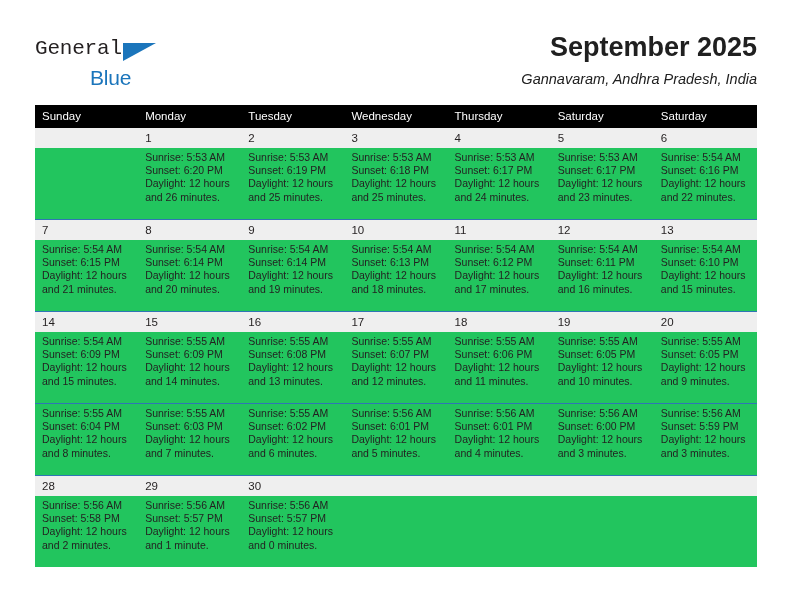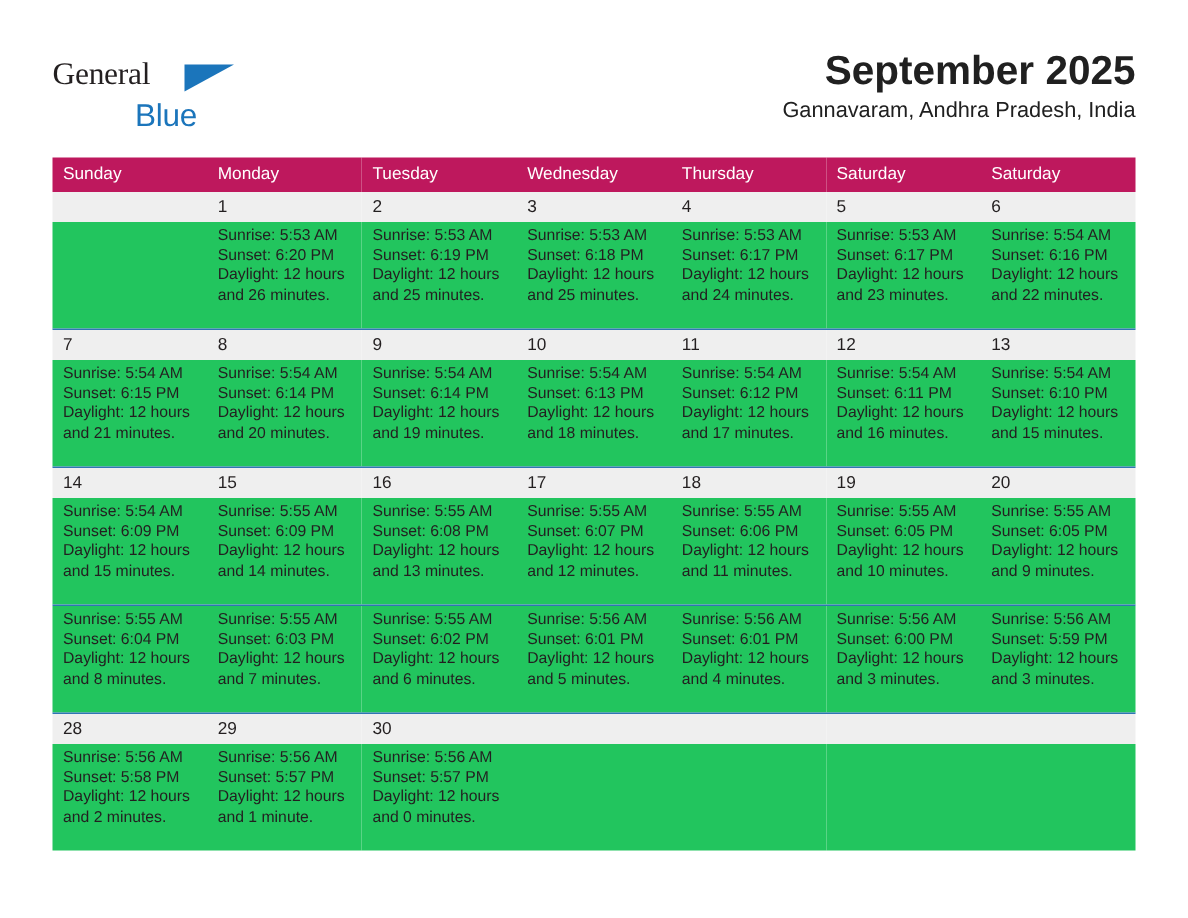--- a/index.html
+++ b/index.html
@@ -38,21 +38,21 @@
     width: 130px;
     height: 48px;
   }
   .logo-general {
     position: absolute;
     left: 0;
     top: 0;
     font-size: 21px;
     color: #231f20;
     letter-spacing: -0.2px;
-    font-family: Liberation Serif, serif;
+    font-family: Liberation Mono, monospace;
   }
   .logo-blue {
     position: absolute;
     left: 55px;
     top: 29px;
     font-size: 21px;
     color: #1b75bb;
     letter-spacing: -0.2px;
     font-family: "Liberation Sans", sans-serif;
   }
@@ -76,35 +76,37 @@
     font-size: 27px;
     color: #202020;
     font-weight: bold;
     line-height: 34px;
     white-space: nowrap;
   }
   .location-subtitle {
     font-size: 14.5px;
     color: #202020;
     line-height: 20px;
+    margin-top: 5px;
     white-space: nowrap;
+    font-style: italic;
   }
 
   
   .calendar {
     position: absolute;
     left: 35px;
     top: 105px;
     width: 722px;
     border-collapse: collapse;
     table-layout: fixed;
   }
 
   .calendar th {
-    background: #be185d;
+    background: #000000;
     color: #ffffff;
     font-size: 11.5px;
     font-weight: normal;
     text-align: left;
     padding: 5px 0 5px 7px;
     height: 12px;
     line-height: 13px;
   }
 
   .calendar td {

